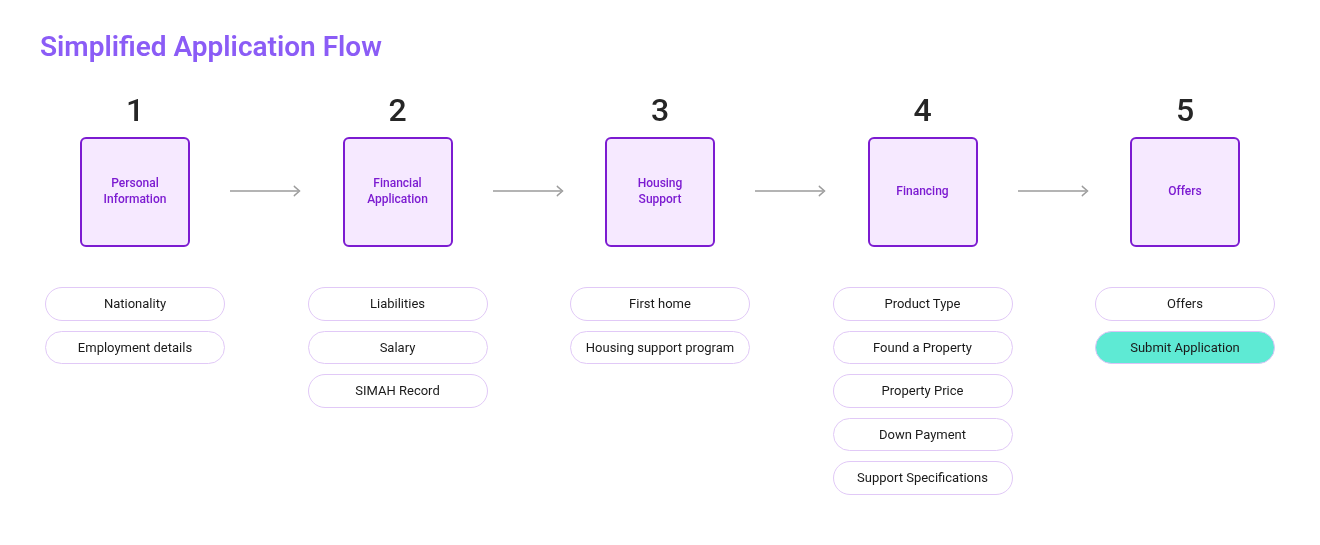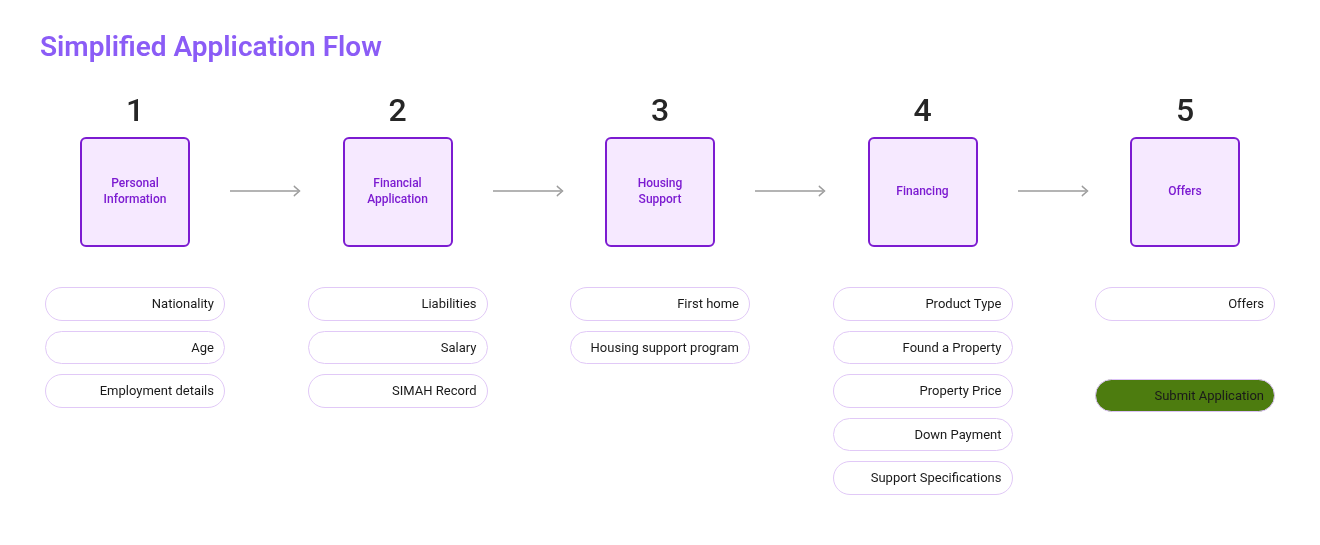--- a/index.html
+++ b/index.html
@@ -77,29 +77,28 @@
     align-items: center;
     gap: 10px;
   }
   .detail-spacer { flex: 1; }
   .pill {
     width: 180px;
     padding: 8px 10px;
     border: 1px solid #e1c9f7;
     border-radius: 18px;
     background: #ffffff;
-    text-align: right;
+    text-align: center;
     font-size: 13px;
     color: #1a1a1a;
     line-height: 1.2;
   }
   .pill.filled {
-    background: #4d7c0f;
+    background: #5eead4;
     border-color: #dcc3f7;
-    margin-top: 48px;
   }
 </style>
 </head>
 <body>
 
 <h1 class="title">Simplified Application Flow</h1>
 
 <div class="flow-row">
   <div class="step-col">
     <div class="step-number">1</div>
@@ -161,21 +160,20 @@
     <div class="step-number">5</div>
     <div class="step-box">
       <span class="step-box-label">Offers</span>
     </div>
   </div>
 </div>
 
 <div class="details-row">
   <div class="detail-col">
     <div class="pill">Nationality</div>
-    <div class="pill">Age</div>
     <div class="pill">Employment details</div>
   </div>
   <div class="detail-spacer"></div>
   <div class="detail-col">
     <div class="pill">Liabilities</div>
     <div class="pill">Salary</div>
     <div class="pill">SIMAH Record</div>
   </div>
   <div class="detail-spacer"></div>
   <div class="detail-col">

